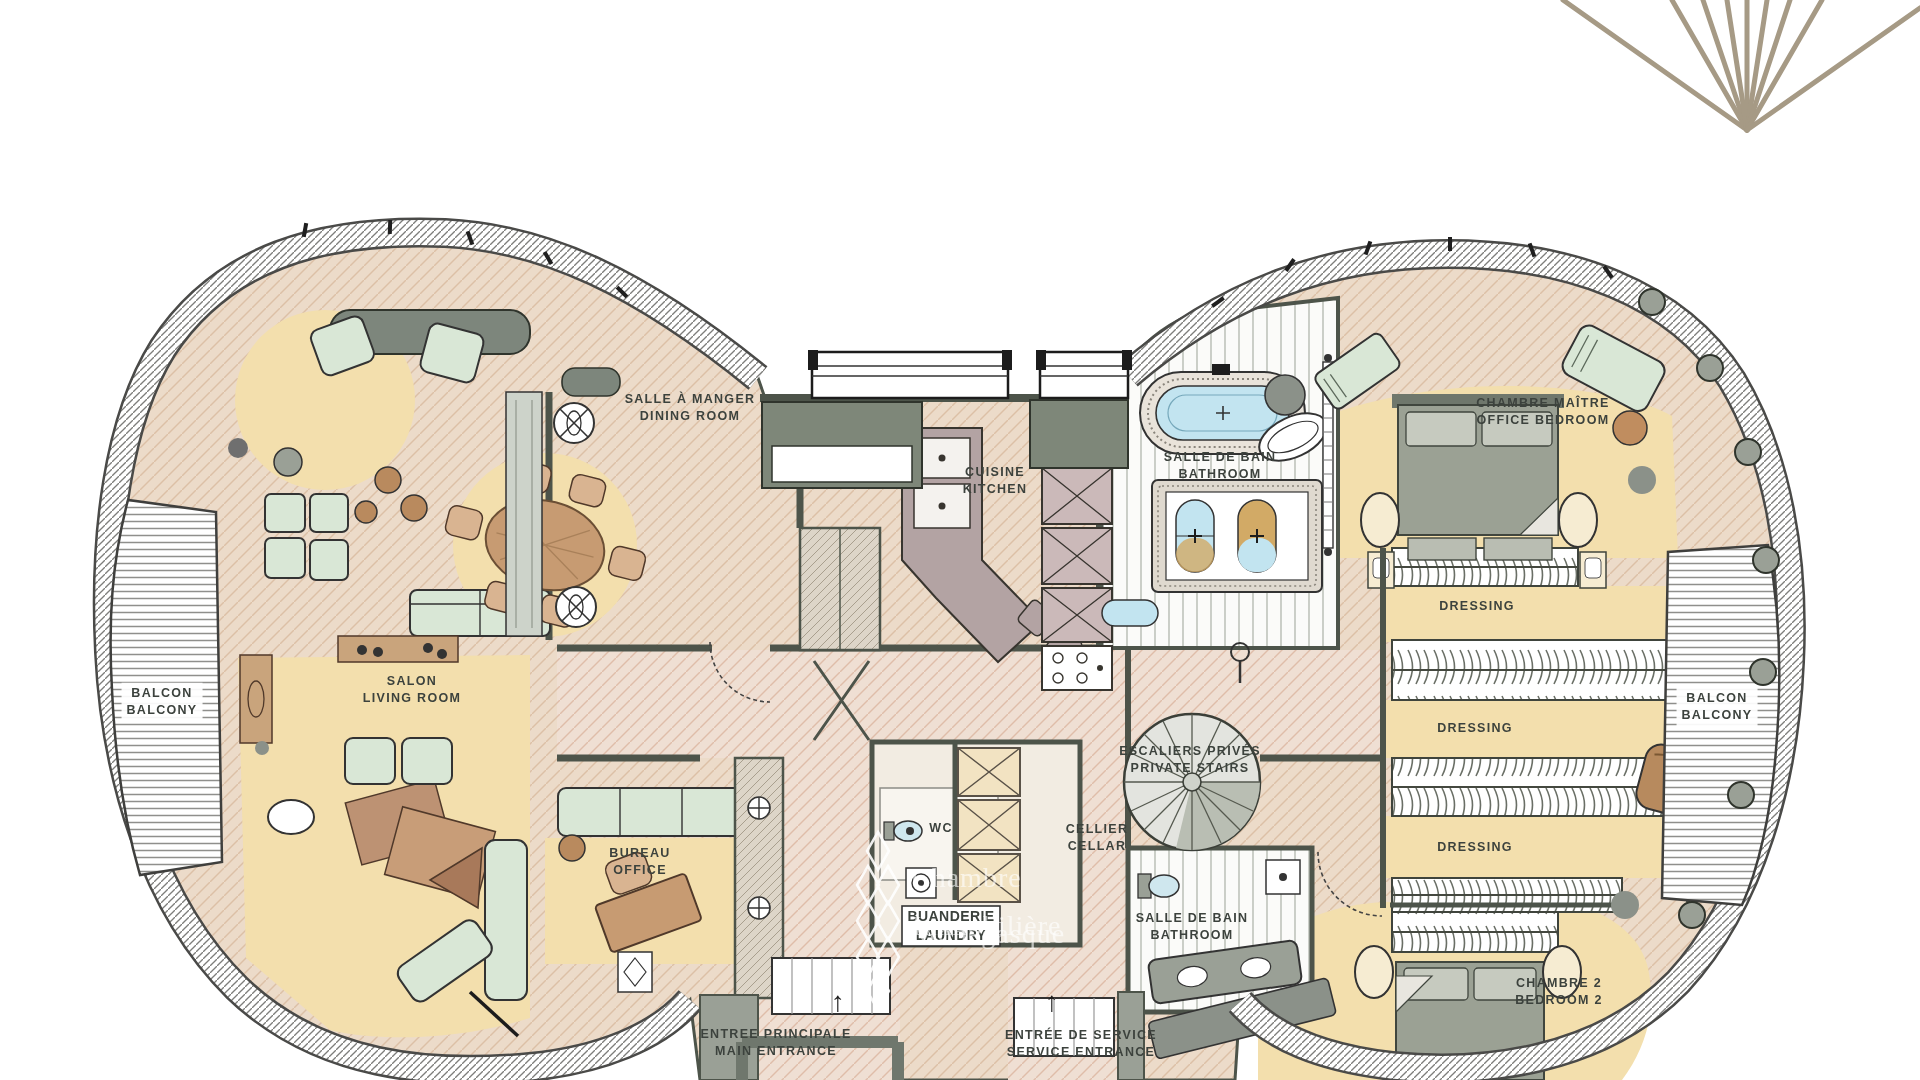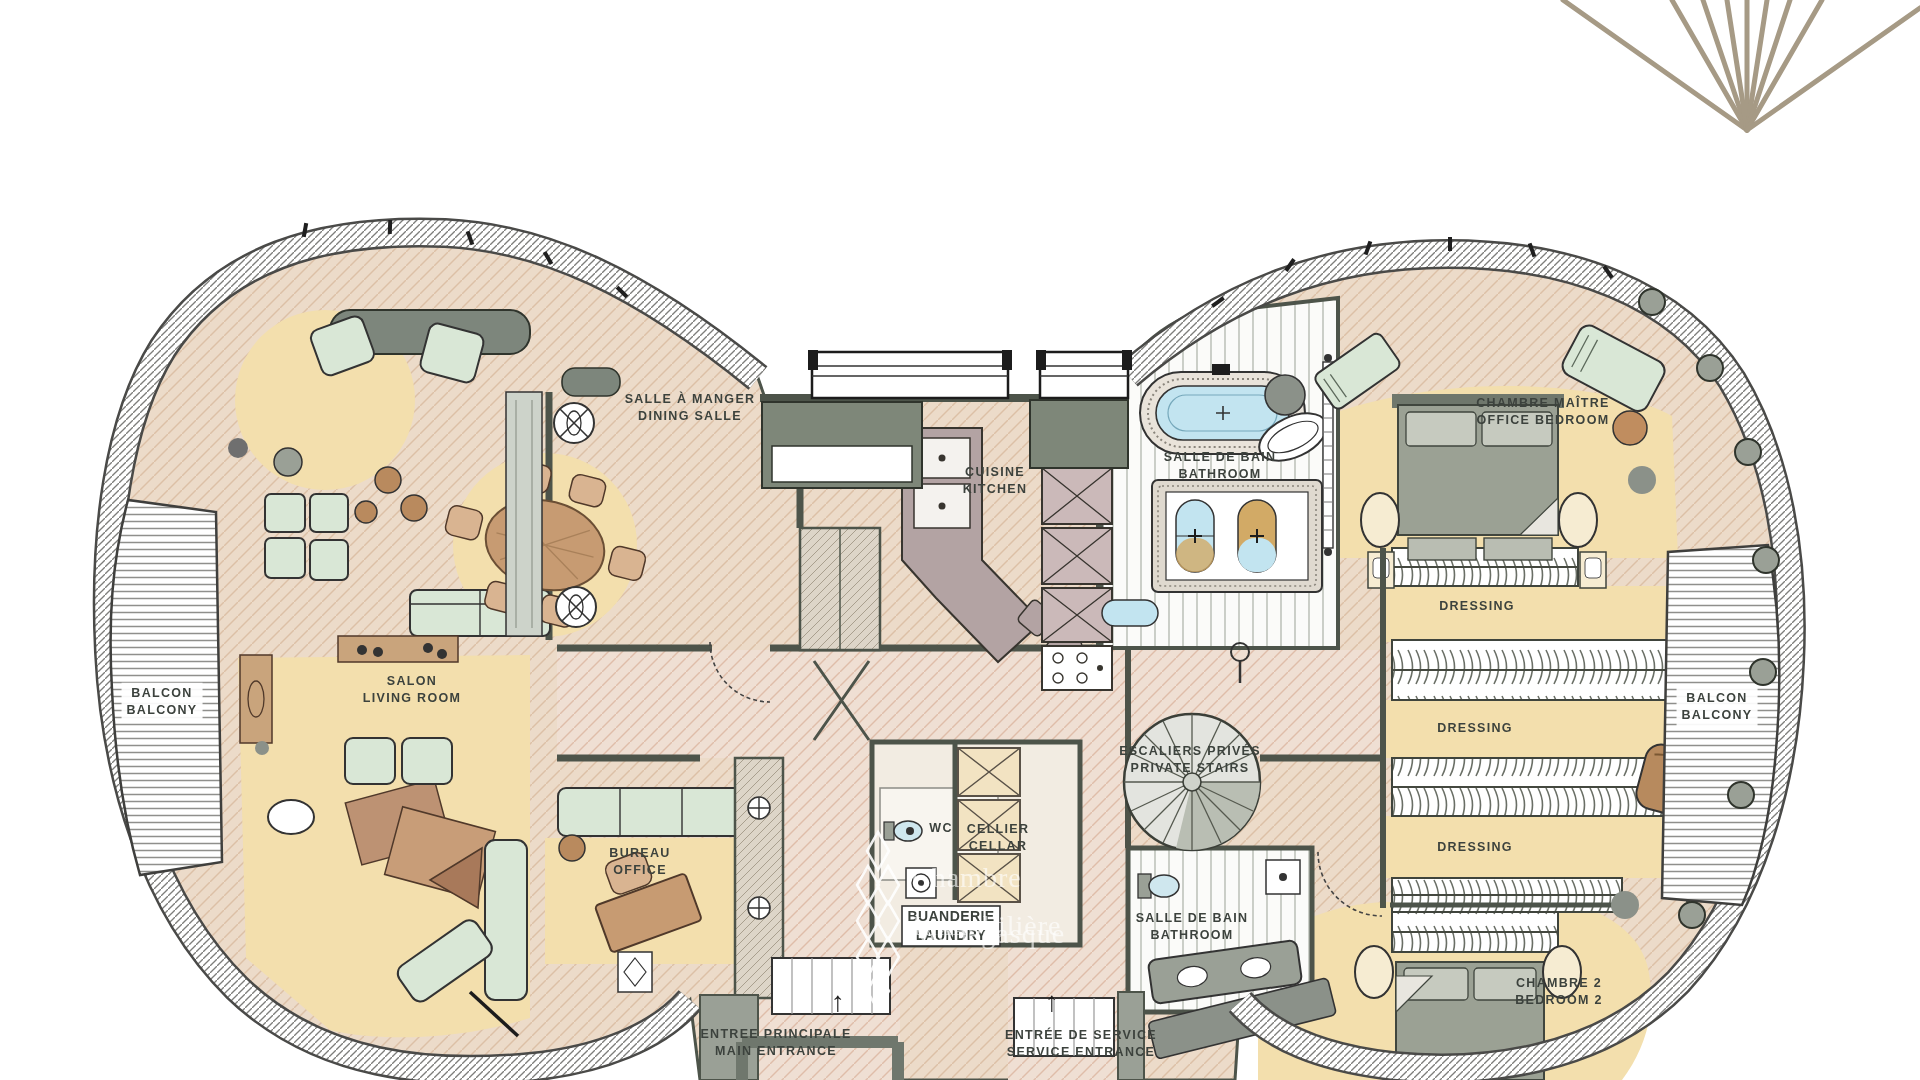--- a/index.html
+++ b/index.html
@@ -474,21 +474,21 @@
     <path d="M868,902 l11,19 -11,19 -11,-19 Z"></path>
         <path d="M888,902 l11,19 -11,19 -11,-19 Z"></path>
     <path d="M868,938 l11,19 -11,19 -11,-19 Z"></path>
         <path d="M888,938 l11,19 -11,19 -11,-19 Z"></path>
     <path d="M878,972 l11,19 -11,19 -11,-19 Z"></path>
   </g>
 </svg>
 
 <div class="rl" style="left:690px;top:408px">
   <span>SALLE À MANGER</span>
-  <span>DINING SALLE</span>
+  <span>DINING ROOM</span>
 </div>
 <div class="rl" style="left:995px;top:481px">
   <span>CUISINE</span>
   <span>KITCHEN</span>
 </div>
 <div class="rl" style="left:1220px;top:466px">
   <span>SALLE DE BAIN</span>
   <span>BATHROOM</span>
 </div>
 <div class="rl" style="left:1543px;top:412px">
@@ -516,21 +516,21 @@
   <span>SALON</span>
   <span>LIVING ROOM</span>
 </div>
 <div class="rl" style="left:640px;top:862px">
   <span>BUREAU</span>
   <span>OFFICE</span>
 </div>
 <div class="rl" style="left:941px;top:829px">
   <span>WC</span>
 </div>
-<div class="rl" style="left:998px;top:838px">
+<div class="rl" style="left:1097px;top:838px">
   <span>CELLIER</span>
   <span>CELLAR</span>
 </div>
 <div class="rl" style="left:1190px;top:760px">
   <span>ESCALIERS PRIVÉS</span>
   <span>PRIVATE STAIRS</span>
 </div>
 <div class="rl rl-tiny" style="left:951px;top:926px">
   <span>BUANDERIE</span>
   <span>LAUNDRY</span>

